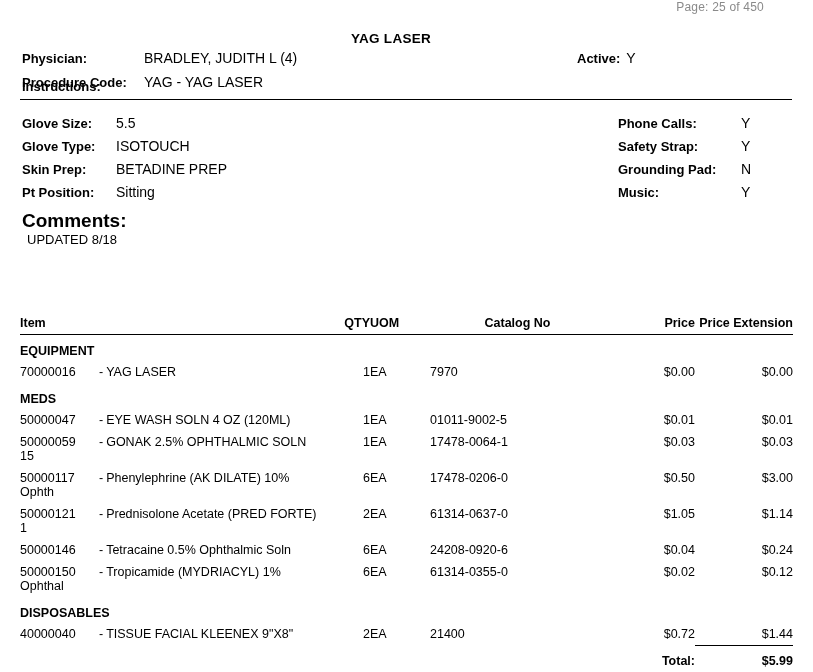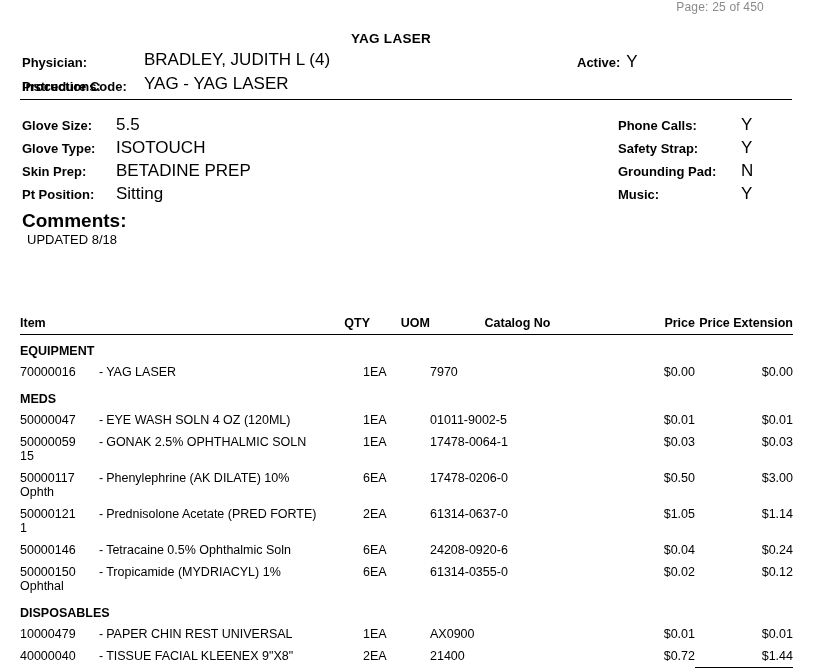--- a/index.html
+++ b/index.html
@@ -37,21 +37,21 @@
     text-align: center;
     font-size: 13.5px;
     font-weight: bold;
     letter-spacing: 0.3px;
   }
   .lbl {
     font-weight: bold;
     font-size: 13px;
   }
   .val {
-    font-size: 17px;
+    font-size: 14px;
     font-weight: normal;
   }
   
   .hdr {
     position: absolute;
     left: 22px;
     top: 50px;
     width: 770px;
   }
   .hdr-row {
@@ -156,21 +156,21 @@
     vertical-align: top;
   }
   .c-item   { text-align: left;  width: 300px; }
   .c-qty    { text-align: right; width: 50px;  padding-right: 4px; margin-top: 34px;}
   .c-uom    { text-align: left;  width: 60px;  padding-left: 12px;}
   .c-cat    { text-align: left;  width: 175px; }
   .c-price  { text-align: right; width: 90px;  }
   .c-ext    { text-align: right; width: 98px;  }
 
   th.c-cat  { text-align: center; }
-  th.c-uom  { text-align: right; padding-left: 12px; margin-top: 24px;}
+  th.c-uom  { text-align: left; padding-left: 12px; margin-top: 24px;}
   th.c-qty  { text-align: right; padding-right: 4px;}
 
   tr.group td {
     font-weight: bold;
     padding-top: 9px;
     padding-bottom: 3px;
   }
   tr.item td {
     font-weight: normal;
   }
@@ -356,30 +356,20 @@
           <td class="c-cat">61314-0355-0</td>
           <td class="c-price">$0.02</td>
           <td class="c-ext">$0.12</td>
         </tr>
 
         <tr class="group">
           <td class="c-item" colspan="6">DISPOSABLES</td>
         </tr>
         <tr class="item">
           <td class="c-item item-indent">
-            <span class="item-code">10000479</span><span class="item-dash">-</span><span>PAPER CHIN REST UNIVERSAL</span>
-          </td>
-          <td class="c-qty">1</td>
-          <td class="c-uom">EA</td>
-          <td class="c-cat">AX0900</td>
-          <td class="c-price">$0.01</td>
-          <td class="c-ext">$0.01</td>
-        </tr>
-        <tr class="item">
-          <td class="c-item item-indent">
             <span class="item-code">40000040</span><span class="item-dash">-</span><span>TISSUE FACIAL KLEENEX 9"X8"</span>
           </td>
           <td class="c-qty">2</td>
           <td class="c-uom">EA</td>
           <td class="c-cat">21400</td>
           <td class="c-price">$0.72</td>
           <td class="c-ext">$1.44</td>
         </tr>
 
         <tr class="total">

